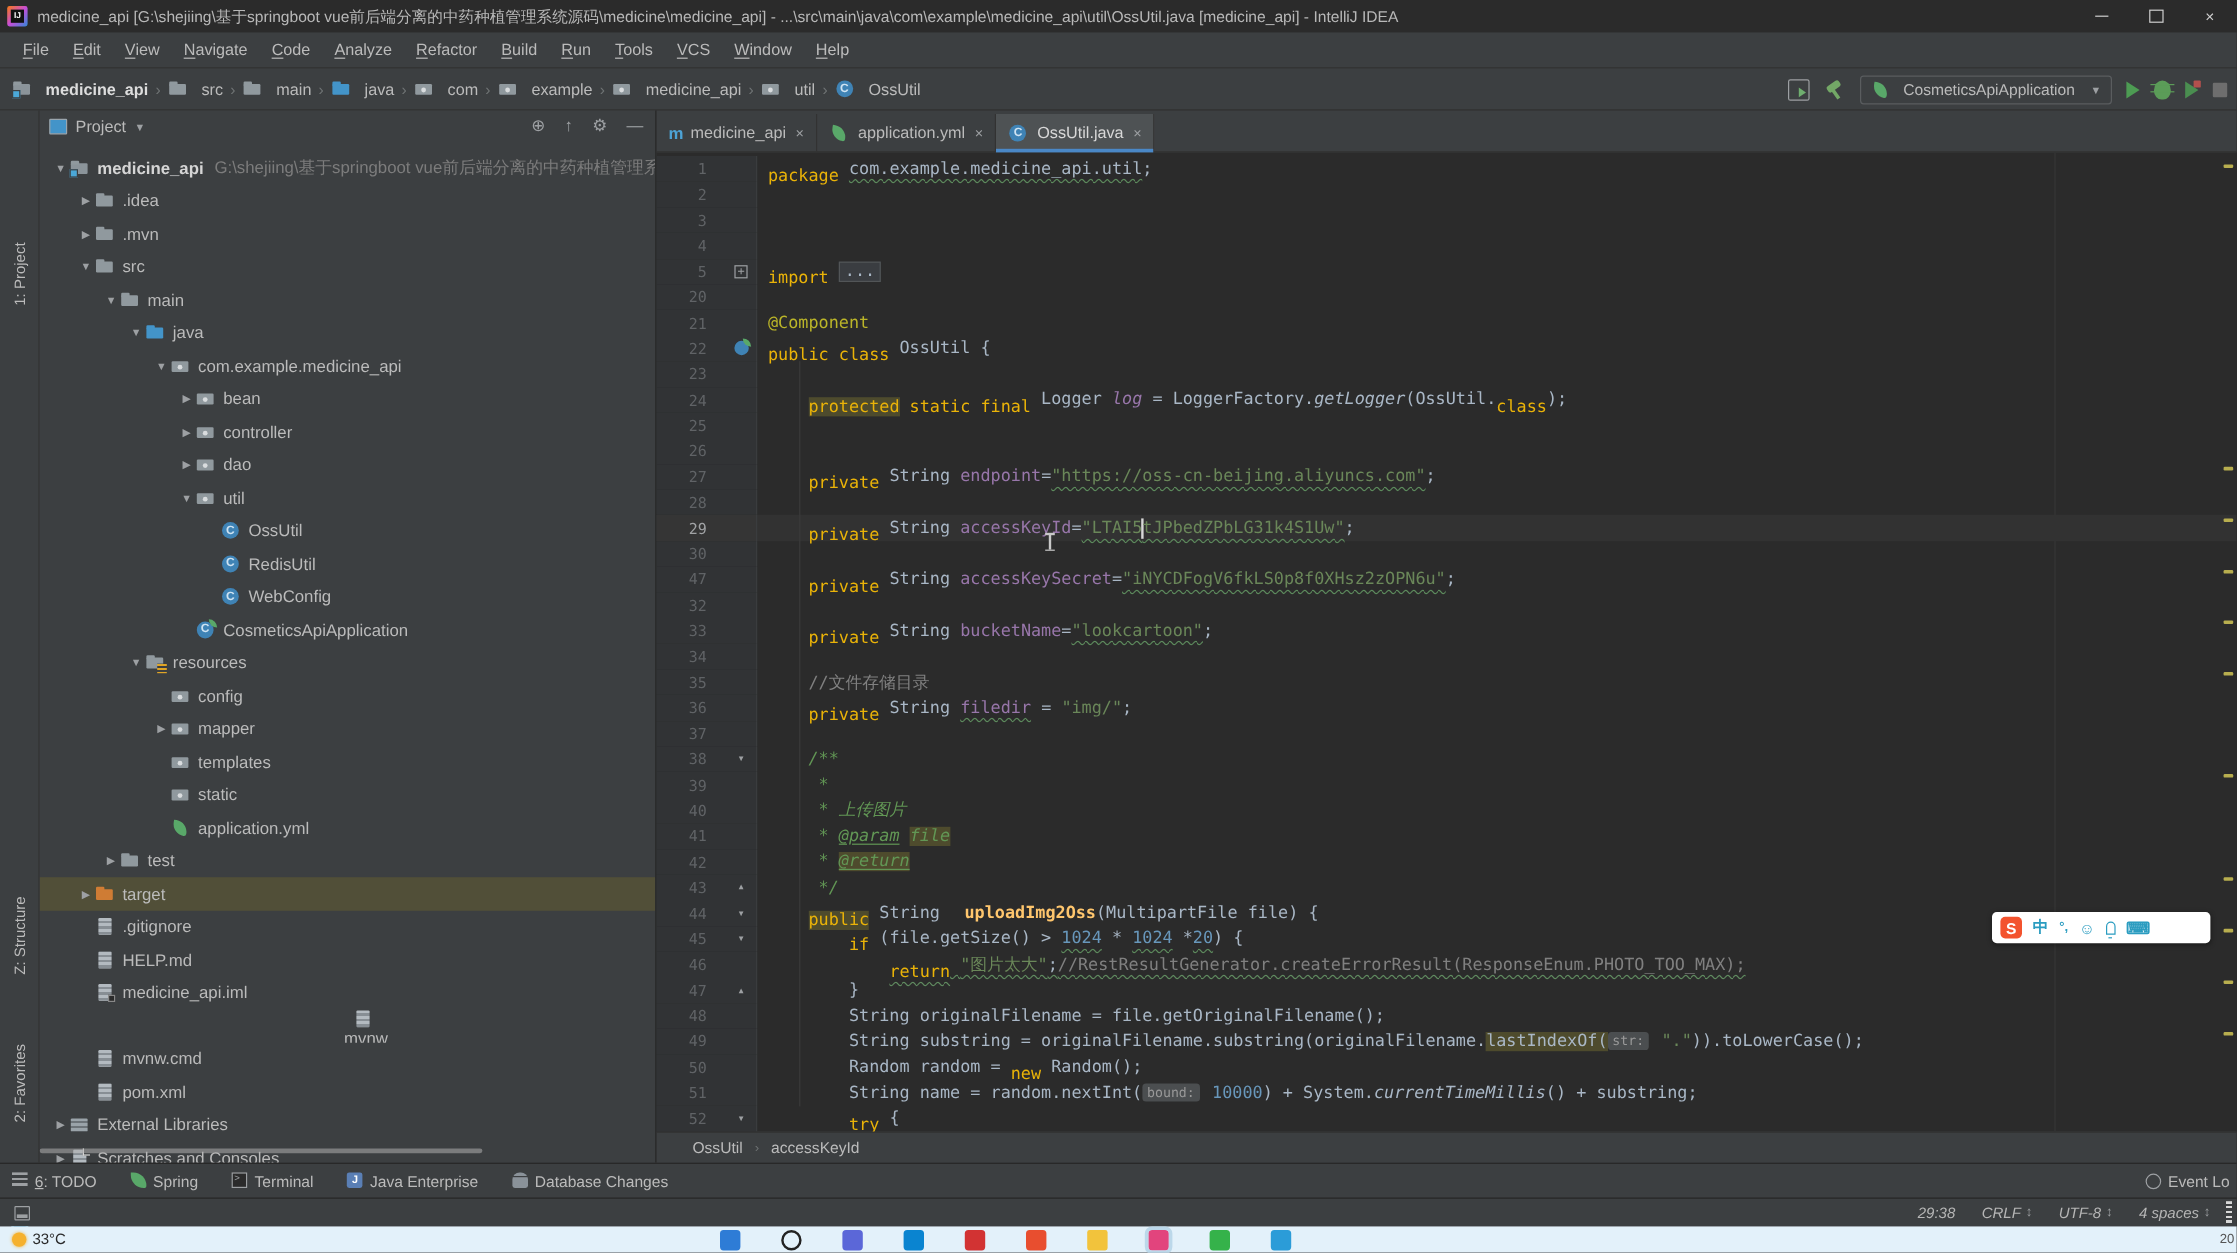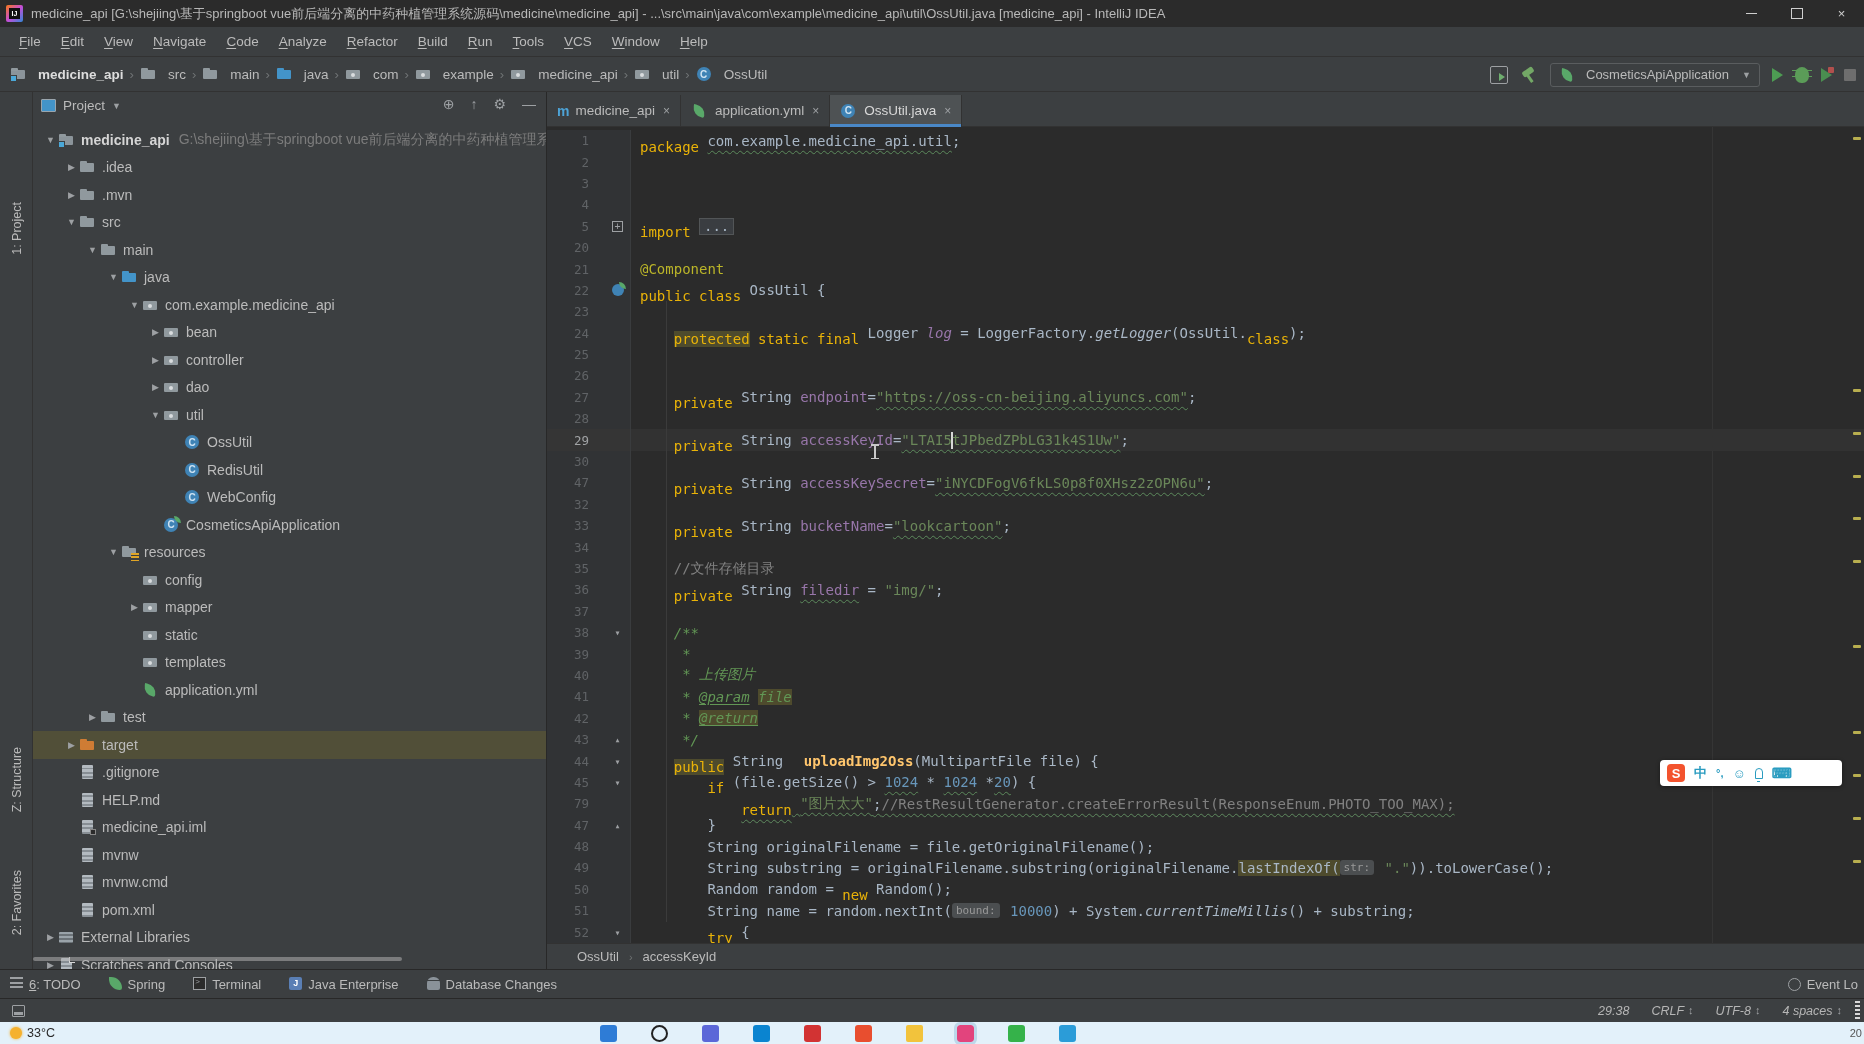--- a/index.html
+++ b/index.html
@@ -388,26 +388,26 @@
             <span class="lbl">config</span>
           </div>
           <div class="trow" style="padding-left: 94px;">
             <span class="arrow">▶</span>
             <span class="tico pkg"></span>
             <span class="lbl">mapper</span>
           </div>
           <div class="trow" style="padding-left: 94px;">
             <span class="arrow"></span>
             <span class="tico pkg"></span>
+            <span class="lbl">templates</span>
+          </div>
+          <div class="trow" style="padding-left: 94px;">
+            <span class="arrow"></span>
+            <span class="tico pkg"></span>
             <span class="lbl">static</span>
-          </div>
-          <div class="trow" style="padding-left: 94px;">
-            <span class="arrow"></span>
-            <span class="tico pkg"></span>
-            <span class="lbl">templates</span>
           </div>
           <div class="trow" style="padding-left: 94px;">
             <span class="arrow"></span>
             <span class="tico springleaf"></span>
             <span class="lbl">application.yml</span>
           </div>
           <div class="trow" style="padding-left: 52px;">
             <span class="arrow">▶</span>
             <span class="tico folder"></span>
             <span class="lbl">test</span>
@@ -429,21 +429,21 @@
             </span>
             <span class="lbl">HELP.md</span>
           </div>
           <div class="trow" style="padding-left: 31px;">
             <span class="arrow"></span>
             <span class="tico iml">
               <i></i>
             </span>
             <span class="lbl">medicine_api.iml</span>
           </div>
-          <div class="trow" style="padding-left: 31px;">
+          <div class="trow" style="padding-left: 31px; flex-direction: column;">
             <span class="arrow"></span>
             <span class="tico file"></span>
             <span class="lbl">mvnw</span>
           </div>
           <div class="trow" style="padding-left: 31px;">
             <span class="arrow"></span>
             <span class="tico file"></span>
             <span class="lbl">mvnw.cmd</span>
           </div>
           <div class="trow" style="padding-left: 31px;">
@@ -513,21 +513,21 @@
             <div class="line"><span class="num">36</span><span class="mark"></span><span class="code"><span class="t p">    </span><span class="t k">private</span><span class="t p"> String </span><span class="t f wv">filedir</span><span class="t p"> = </span><span class="t s">"img/"</span><span class="t p">;</span></span></div>
             <div class="line"><span class="num">37</span><span class="mark"></span><span class="code"></span></div>
             <div class="line"><span class="num">38</span><span class="mark">▾</span><span class="code"><span class="t p">    </span><span class="t doc">/**</span></span></div>
             <div class="line"><span class="num">39</span><span class="mark"></span><span class="code"><span class="t p">     </span><span class="t doc">*</span></span></div>
             <div class="line"><span class="num">40</span><span class="mark"></span><span class="code"><span class="t p">     </span><span class="t doc">* 上传图片</span></span></div>
             <div class="line"><span class="num">41</span><span class="mark"></span><span class="code"><span class="t p">     </span><span class="t doc">* </span><span class="t tag">@param</span><span class="t doc"> </span><span class="t doc hlt">file</span></span></div>
             <div class="line"><span class="num">42</span><span class="mark"></span><span class="code"><span class="t p">     </span><span class="t doc">* </span><span class="t tag hlt">@return</span></span></div>
             <div class="line"><span class="num">43</span><span class="mark">▴</span><span class="code"><span class="t p">     </span><span class="t doc">*/</span></span></div>
             <div class="line"><span class="num">44</span><span class="mark">▾</span><span class="code"><span class="t p">    </span><span class="t k hlt">public</span><span class="t p"> String </span><span class="t fn">uploadImg2Oss</span><span class="t p">(MultipartFile file) {</span></span></div>
             <div class="line"><span class="num">45</span><span class="mark">▾</span><span class="code"><span class="t p">        </span><span class="t k">if</span><span class="t p"> (file.getSize() &gt; </span><span class="t n wv">1024</span><span class="t p"> * </span><span class="t n wv">1024</span><span class="t p"> *</span><span class="t n wv">20</span><span class="t p">) {</span></span></div>
-            <div class="line"><span class="num">79</span><span class="mark"></span><span class="code"><span class="t p">            </span><span class="t k wv2">return</span><span class="t p wv2"> </span><span class="t s wv2">"图片太大"</span><span class="t p wv2">;</span><span class="t c wv2">//RestResultGenerator.createErrorResult(ResponseEnum.PHOTO_TOO_MAX);</span></span></div>
+            <div class="line"><span class="num">46</span><span class="mark"></span><span class="code"><span class="t p">            </span><span class="t k wv2">return</span><span class="t p wv2"> </span><span class="t s wv2">"图片太大"</span><span class="t p wv2">;</span><span class="t c wv2">//RestResultGenerator.createErrorResult(ResponseEnum.PHOTO_TOO_MAX);</span></span></div>
             <div class="line"><span class="num">47</span><span class="mark">▴</span><span class="code"><span class="t p">        }</span></span></div>
             <div class="line"><span class="num">48</span><span class="mark"></span><span class="code"><span class="t p">        String originalFilename = file.getOriginalFilename();</span></span></div>
             <div class="line"><span class="num">49</span><span class="mark"></span><span class="code"><span class="t p">        String substring = originalFilename.substring(originalFilename.</span><span class="t p hlt">lastIndexOf(</span><span class="t chip">str:</span><span class="t p"> </span><span class="t s">"."</span><span class="t p">)).toLowerCase();</span></span></div>
             <div class="line"><span class="num">50</span><span class="mark"></span><span class="code"><span class="t p">        Random random = </span><span class="t k">new</span><span class="t p"> Random();</span></span></div>
             <div class="line"><span class="num">51</span><span class="mark"></span><span class="code"><span class="t p">        String name = random.nextInt(</span><span class="t chip">bound:</span><span class="t n"> 10000</span><span class="t p">) + System.</span><span class="t m">currentTimeMillis</span><span class="t p">() + substring;</span></span></div>
             <div class="line"><span class="num">52</span><span class="mark">▾</span><span class="code"><span class="t p">        </span><span class="t k">try</span><span class="t p"> {</span></span></div>
           </div>
         <div id="indent-guide" style="top: 174.2px; height: 620.6px;"></div>
         <div id="stripe-marks">
             <span style="top: 10px; background: rgb(184, 174, 79);"></span>

